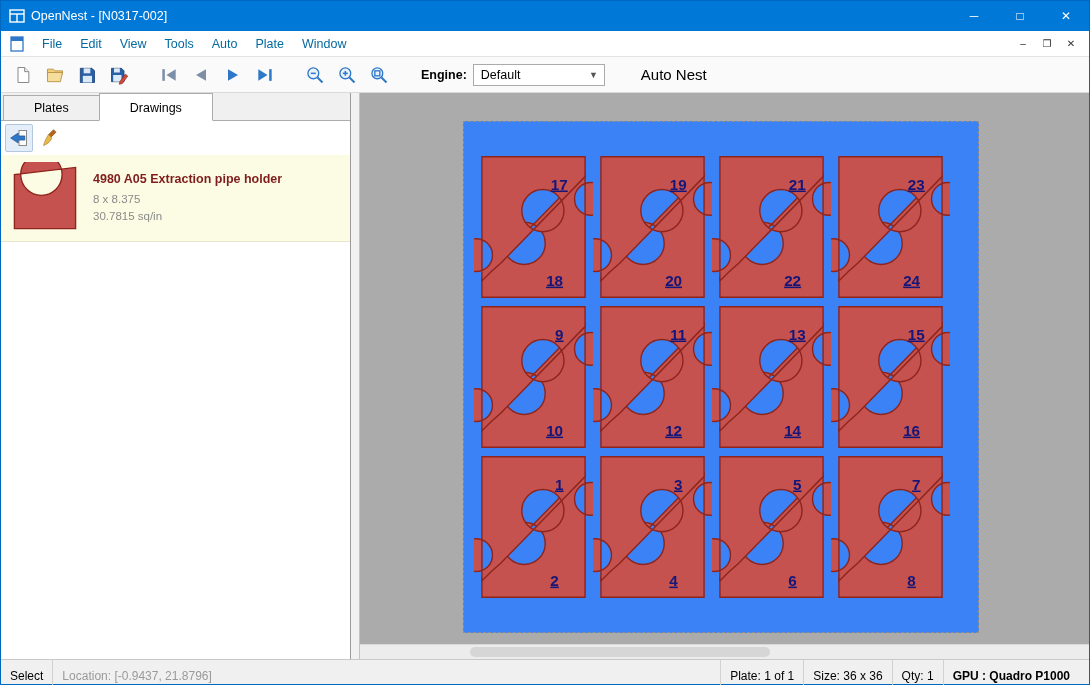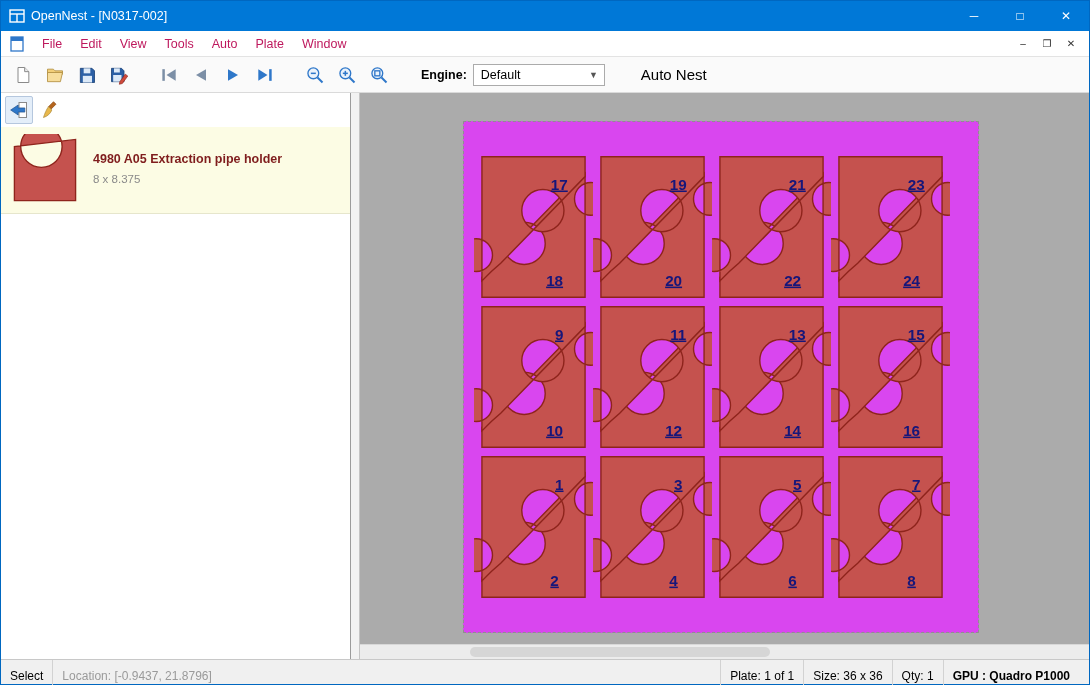--- a/index.html
+++ b/index.html
@@ -14,21 +14,21 @@
   .titlebar .app-icon { width:16px; height:16px; margin:0 6px 0 8px; flex:0 0 auto; }
   .titlebar .title-text { font-size:12.5px; }
   .tb-controls { margin-left:auto; display:flex; height:100%; }
   .tb-btn { width:46px; height:100%; display:flex; align-items:center; justify-content:center;
             font-size:12px; color:#fff; cursor:default; }
 
   
   .menubar { height:26px; background:#fff; display:flex; align-items:center;
              border-bottom:1px solid #E3E3E3; flex:0 0 auto; }
   .menubar .mdi-doc-icon { width:16px; height:16px; margin:0 8px 0 8px; }
-  .menu-item { font-size:12.5px; color:#be185d; padding:4px 9px; cursor:default; }
+  .menu-item { font-size:12.5px; color:#0369a1; padding:4px 9px; cursor:default; }
   .mdi-controls { margin-left:auto; display:flex; align-items:center; padding-right:6px; }
   .mdi-btn { width:24px; height:20px; display:flex; align-items:center; justify-content:center;
              font-size:10px; color:#333; }
 
   
   .toolbar { height:36px; background:#FAFAFA; border-bottom:1px solid #DADADA;
              display:flex; align-items:center; padding:0 6px; flex:0 0 auto; }
   .tool-btn { width:28px; height:28px; display:flex; align-items:center; justify-content:center;
               margin:0 2px; border:1px solid transparent; border-radius:2px; }
   .tool-btn svg { width:20px; height:20px; }
@@ -62,21 +62,21 @@
   .thumb { width:72px; height:72px; margin-right:12px; flex:0 0 auto; }
   .di-text .di-title { font-size:12.5px; font-weight:bold; color:#7f1d1d; margin-bottom:5px; }
   .di-text .di-line { font-size:11.5px; color:#8A8A8A; line-height:1.45; }
   .panel-fill { flex:1 1 auto; background:#fff; }
 
   
   .canvas { position:relative; flex:1 1 auto; background:var(--canvas-bg,#ABABAB); overflow:hidden; }
   .splitter { position:absolute; left:0; top:0; bottom:0; width:9px; background:#F2F2F2;
               border-right:1px solid #C4C4C4; }
   .plate { position:absolute; left:112px; top:28px; width:516px; height:512px;
-           background:#d946ef; border:1px dashed #8F8F8F; }
+           background:#3b82f6; border:1px dashed #8F8F8F; }
   .tiles { display:grid; grid-template-columns:repeat(4,119px); grid-auto-rows:150px;
            margin:30px 0 0 10px; }
   .tile { width:119px; height:150px; display:block; }
   .hscroll { position:absolute; left:9px; right:0; bottom:0; height:15px; background:#ECECEC;
              border-top:1px solid #D8D8D8; }
   .hthumb { position:absolute; left:110px; top:2px; height:10px; width:300px;
             background:#D6D6D6; border-radius:5px; }
 
   
   .statusbar { height:25px; background:#F0F0F0; border-top:1px solid #C8C8C8; display:flex;
@@ -210,20 +210,24 @@
     <div class="engine-combo">
       <span>Default</span>
       <span class="caret">▼</span>
     </div>
     <span class="autonest">Auto Nest</span>
   </div>
 
   <div class="content">
 
     <div class="left-panel">
+      <div class="tabstrip">
+        <div class="tab">Plates</div>
+        <div class="tab active">Drawings</div>
+      </div>
       <div class="panel-toolbar">
         <div class="ptool-btn toggled">
           <svg viewBox="0 0 24 24">
             <rect x="12" y="3" width="9" height="18" fill="#FFFFFF" stroke="#8A8A8A" stroke-width="1.2"></rect>
             <path d="M2 12l9-6v3.5h8v5h-8V18z" fill="#2E77C9" stroke="#1D4E8A" stroke-width="0.8"></path>
           </svg>
         </div>
         <div class="ptool-btn">
           <svg viewBox="0 0 24 24">
             <path d="M15 2l3 3-6 6-3-3z" fill="#B5651D" stroke="#8A4A12" stroke-width="0.8"></path>
@@ -231,20 +235,21 @@
           </svg>
         </div>
       </div>
       <div class="drawing-item">
         <svg class="thumb" viewBox="0 0 80 80">
           <path d="M6 74 L6 14 L74 6 L74 74 Z M13 14 a23 23 0 1 0 46 0 a23 23 0 1 0 -46 0 Z" fill-rule="evenodd" fill="var(--part-fill,#C5524E)" stroke="var(--part-stroke,#8E241C)" stroke-width="1.5"></path>
         </svg>
         <div class="di-text">
           <div class="di-title">4980 A05 Extraction pipe holder</div>
           <div class="di-line">8 x 8.375</div>
+          <div class="di-line">30.7815 sq/in</div>
         </div>
       </div>
       <div class="panel-fill"></div>
     </div>
 
     <div class="canvas">
       <div class="splitter"></div>
       <div class="plate">
         <div class="tiles">
             <svg viewBox="0 0 100 128" class="tile">

